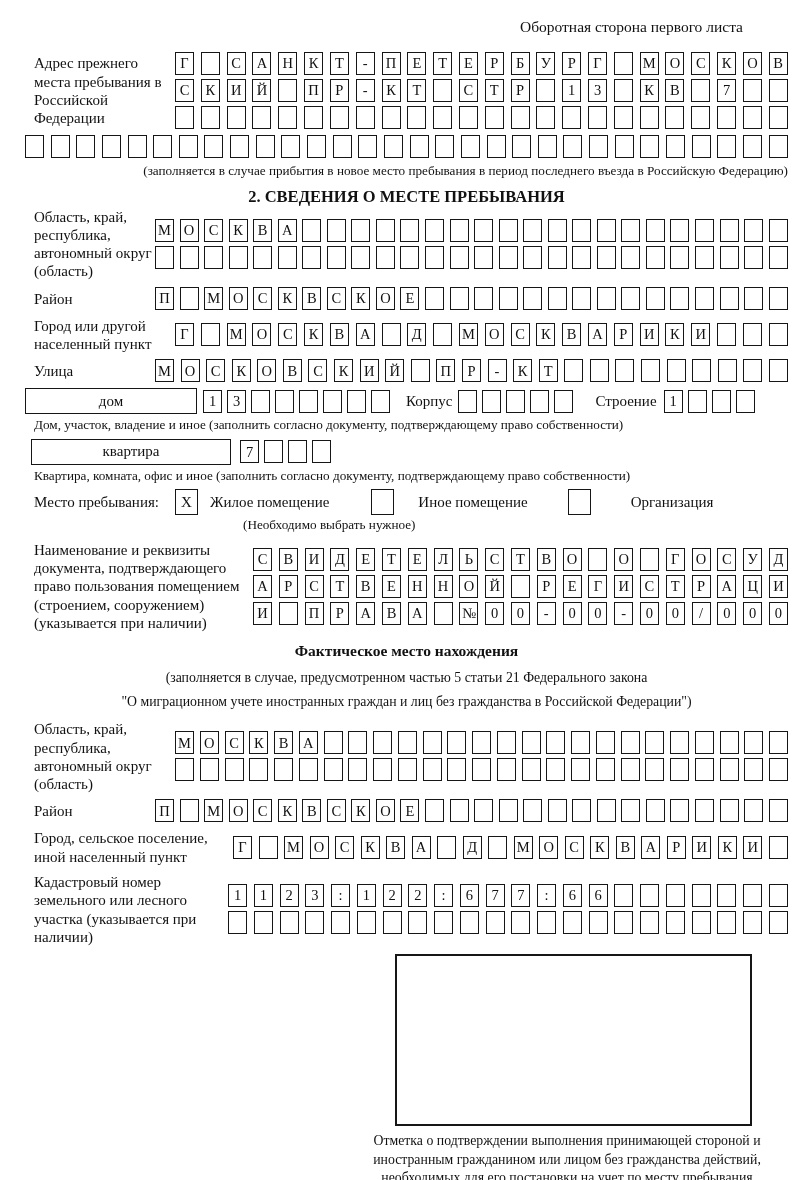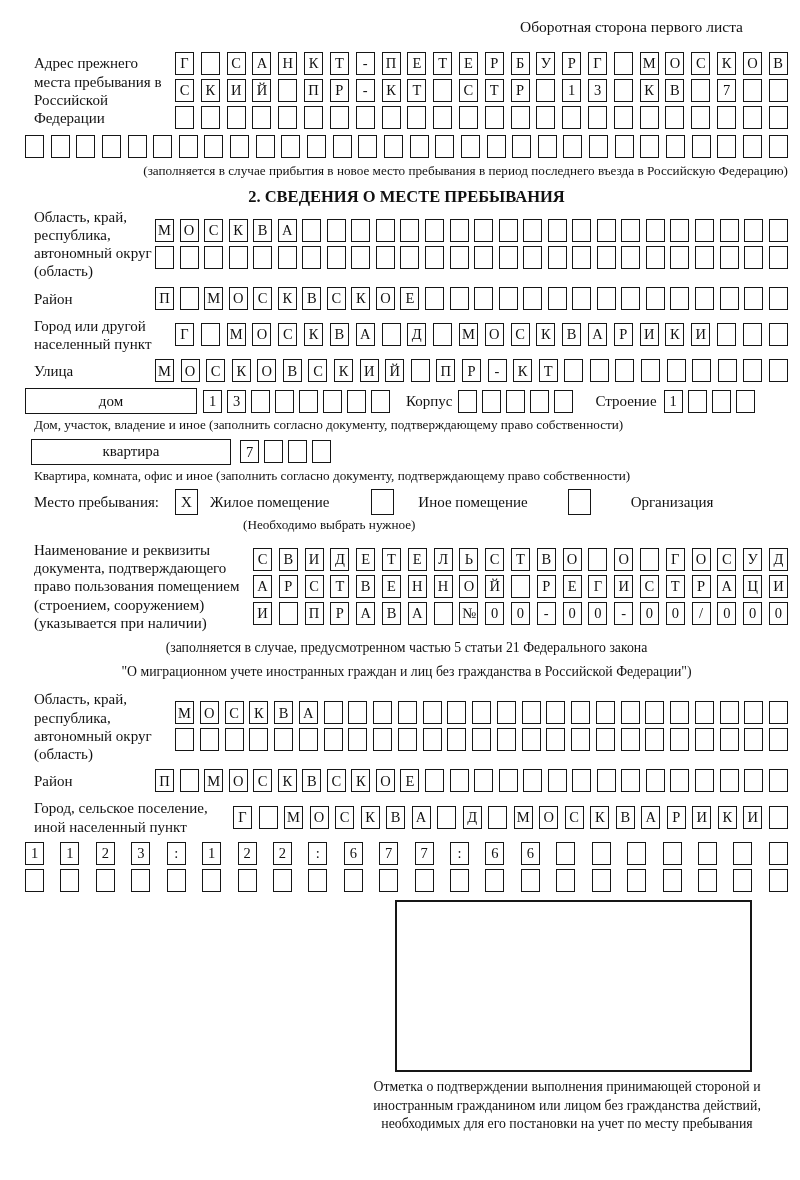--- a/index.html
+++ b/index.html
@@ -452,20 +452,21 @@
           <span class="cell">0</span>
           <span class="cell">0</span>
           <span class="cell">/</span>
           <span class="cell">0</span>
           <span class="cell">0</span>
           <span class="cell">0</span>
         </div>
     </div>
   </div>
 
+  <div class="sub-title">Фактическое место нахождения</div>
   <div class="fact-note">(заполняется в случае, предусмотренном частью 5 статьи 21 Федерального закона</div>
   <div class="fact-note" style="margin-bottom:7px">"О миграционном учете иностранных граждан и лиц без гражданства в Российской Федерации")</div>
 
   <div class="field-row">
     <div class="field-label w150">Область, край, республика, автономный округ (область)</div>
     <div class="field-rows">
       <div class="box-row">
           <span class="cell">М</span>
           <span class="cell">О</span>
           <span class="cell">С</span>
@@ -580,20 +581,21 @@
           <span class="cell">Р</span>
           <span class="cell">И</span>
           <span class="cell">К</span>
           <span class="cell">И</span>
           <span class="cell"></span>
         </div>
     </div>
   </div>
 
   <div class="field-row">
+    <div class="field-label w185">Кадастровый номер земельного или лесного участка (указывается при наличии)</div>
     <div class="field-rows">
       <div class="box-row">
           <span class="cell">1</span>
           <span class="cell">1</span>
           <span class="cell">2</span>
           <span class="cell">3</span>
           <span class="cell">:</span>
           <span class="cell">1</span>
           <span class="cell">2</span>
           <span class="cell">2</span>

